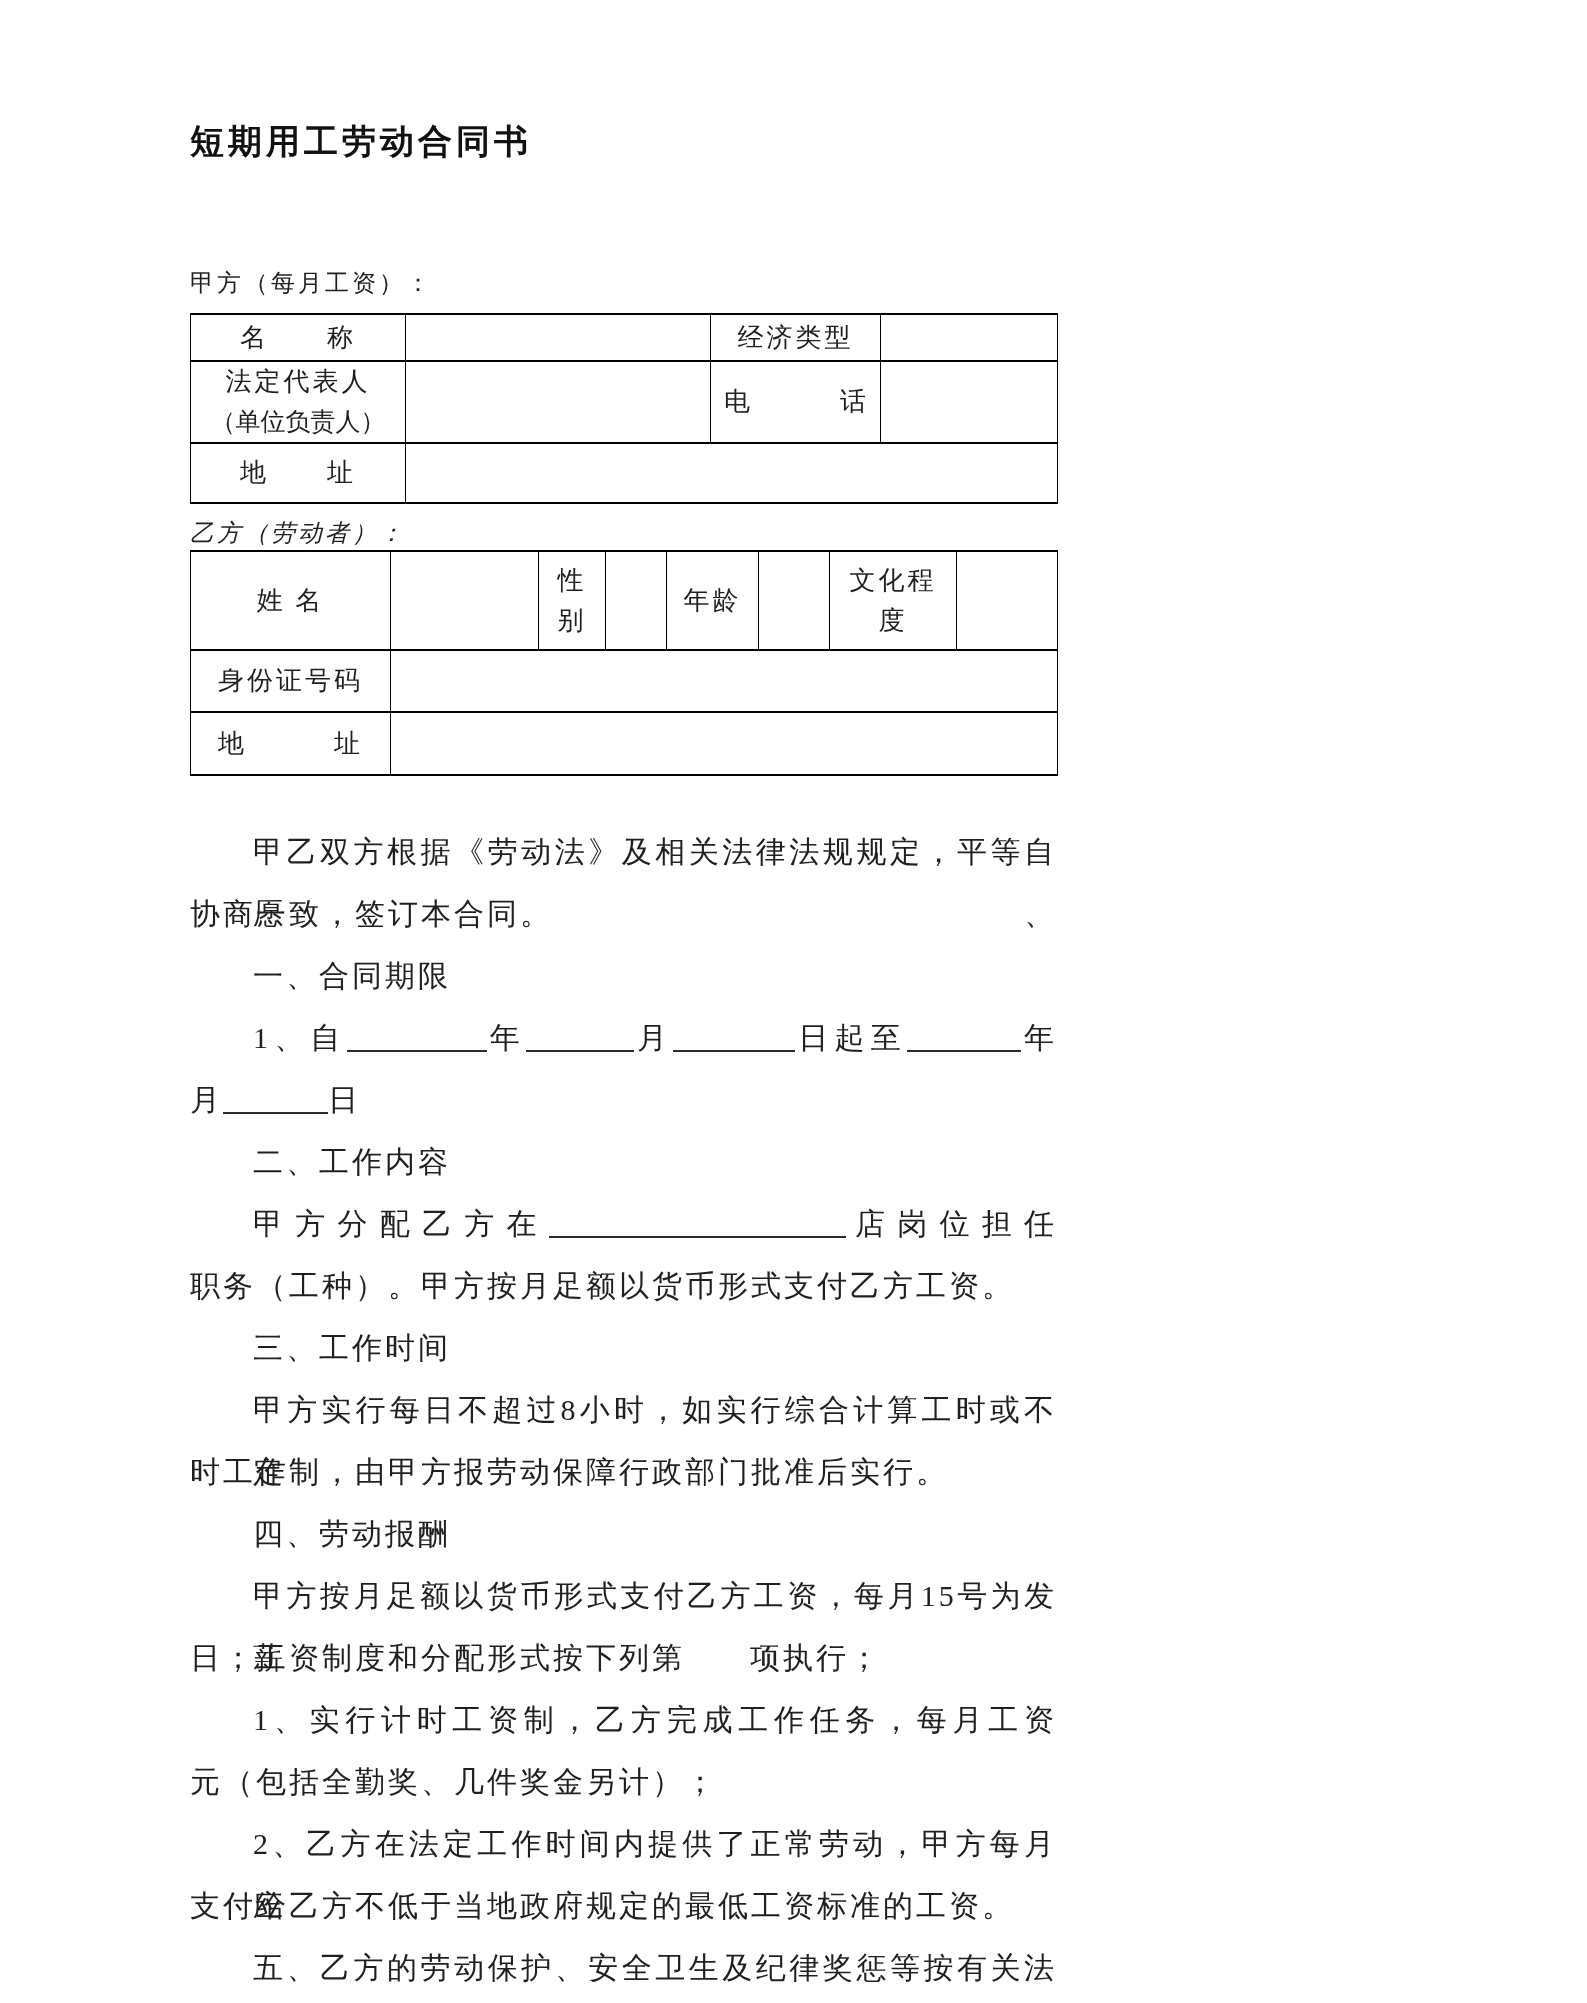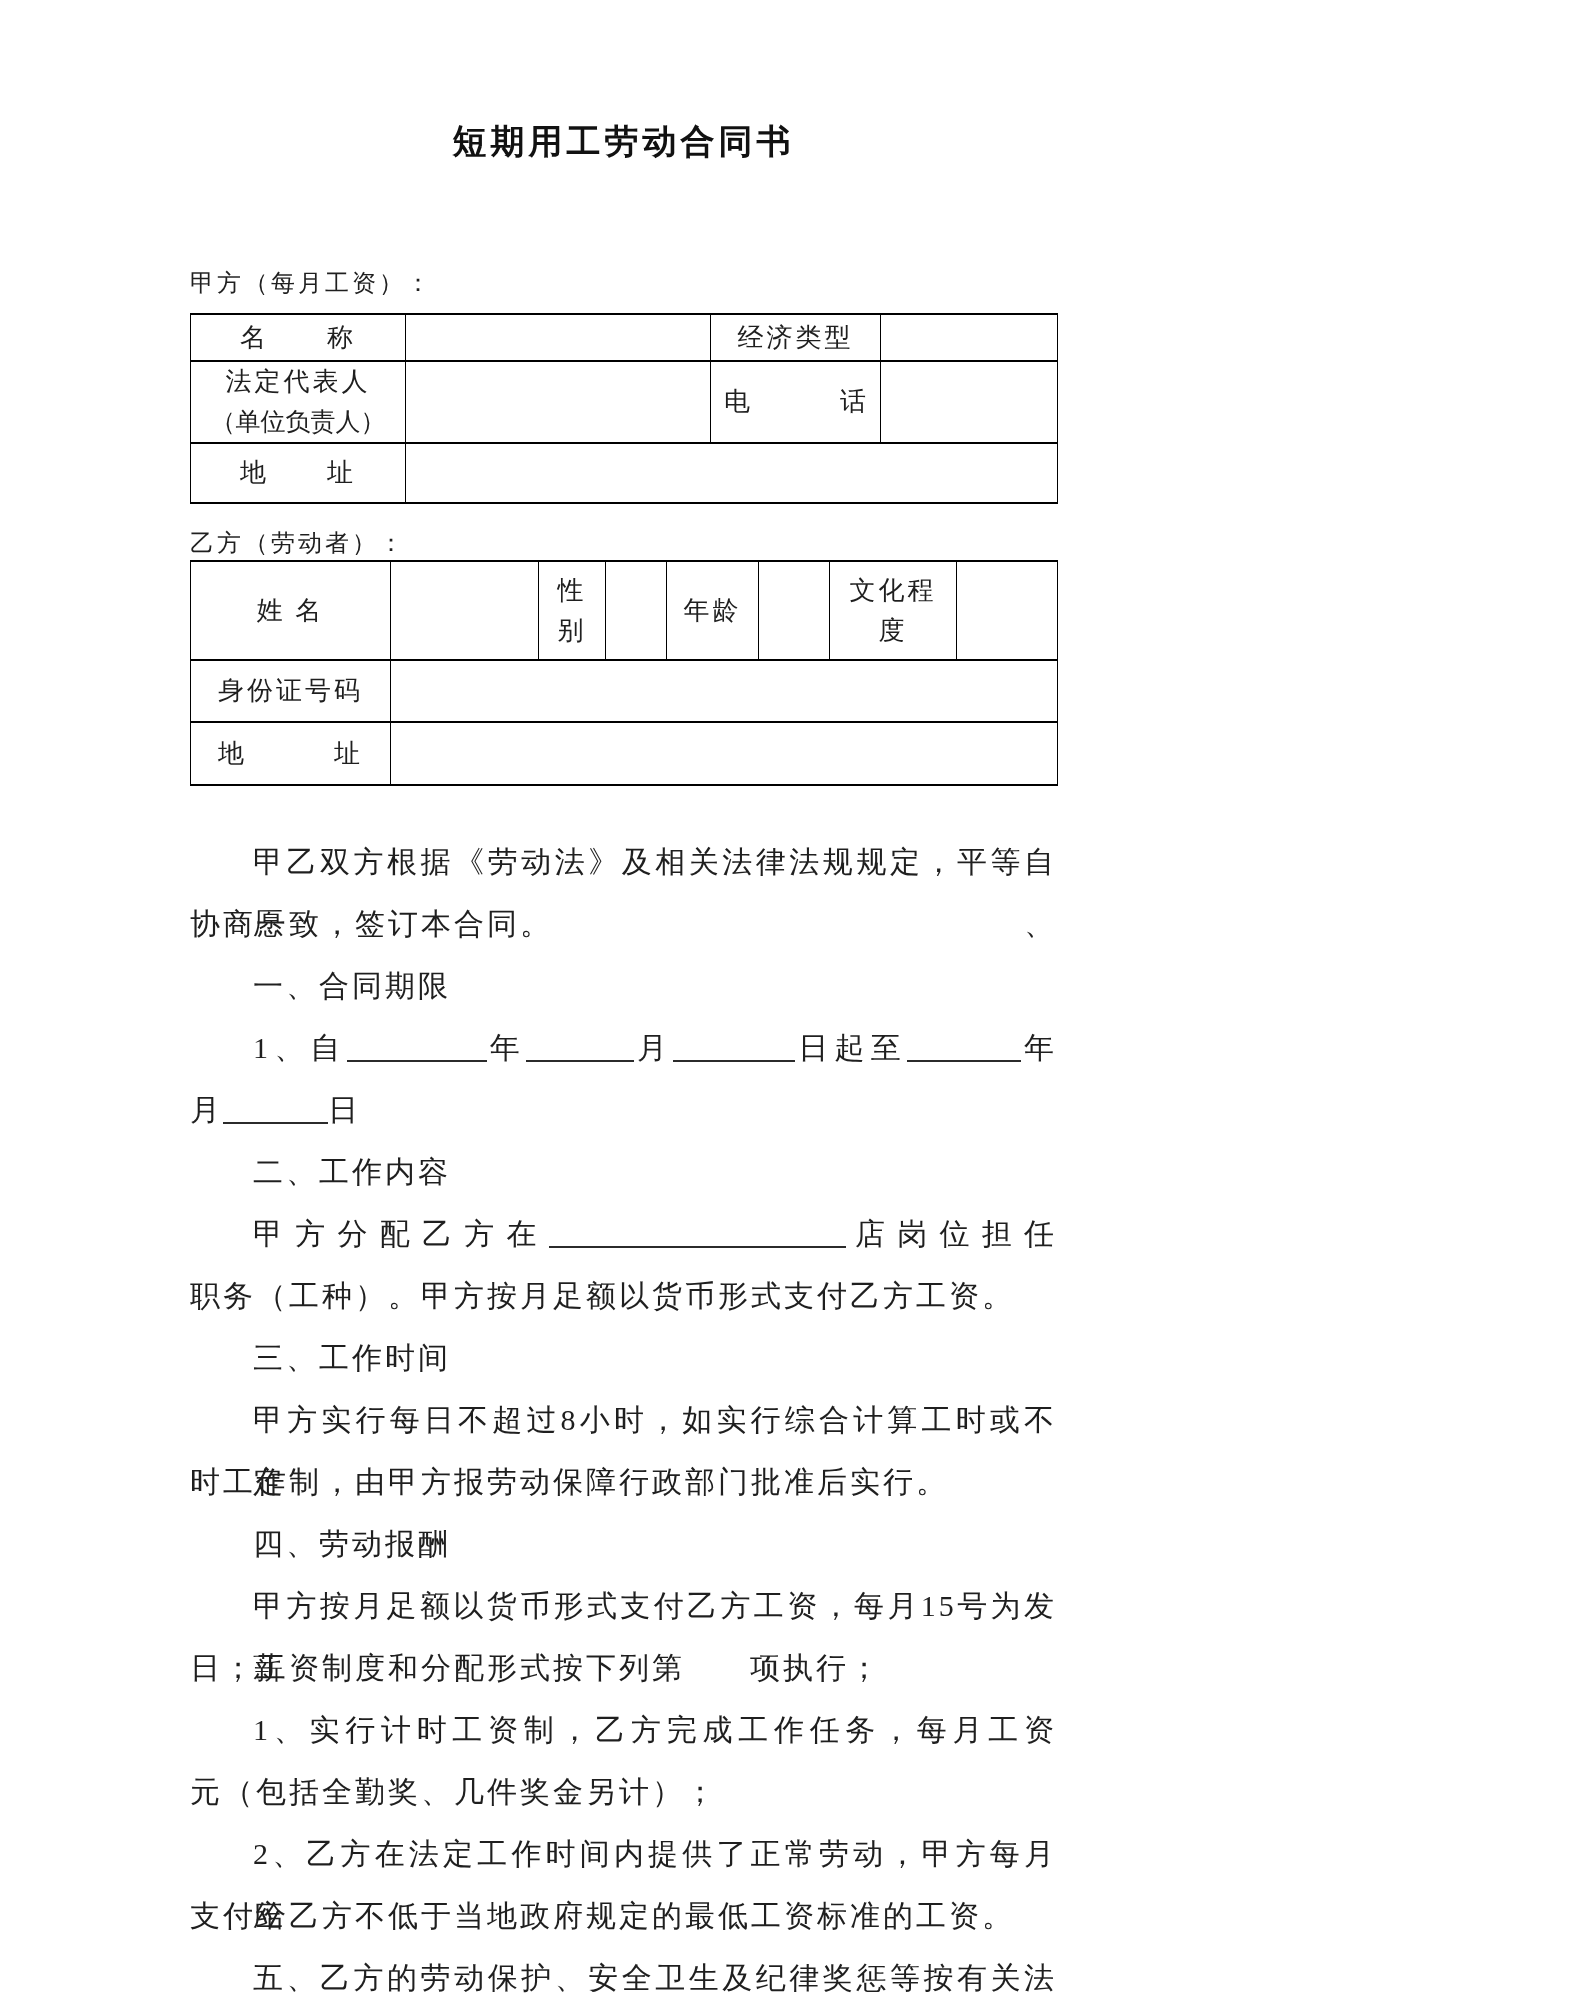--- a/index.html
+++ b/index.html
@@ -18,40 +18,40 @@
     box-sizing: border-box;
     padding-left: 190px;
     padding-right: 530px;
   }
   .content { width: 867px; }
 
   .doc-title {
     margin-top: 118px;
     height: 48px;
     line-height: 48px;
-    text-align: center;
     font-size: 34px;
     font-weight: bold;
     letter-spacing: 4px;
     color: #111111;
   }
 
   .party-heading-a {
     margin-top: 100px;
     height: 34px;
     line-height: 34px;
     font-size: 24px;
     letter-spacing: 3px;
   }
   .party-heading-b {
-    margin-top: 24px;
+    margin-top: 14px;
     height: 30px;
     line-height: 30px;
     font-size: 24px;
     letter-spacing: 3px;
+    font-style: italic;
   }
 
   table.form {
     border-collapse: collapse;
     table-layout: fixed;
     width: 867px;
   }
   table.form-a { margin-top: 13px; }
   table.form-b { margin-top: 2px; }
   table.form td {

